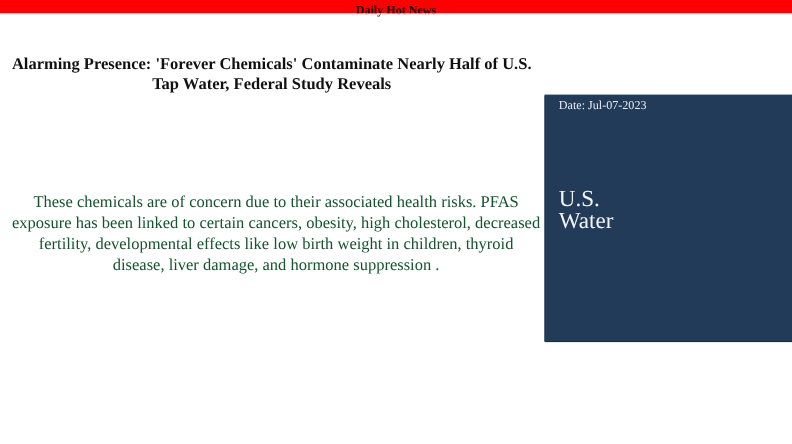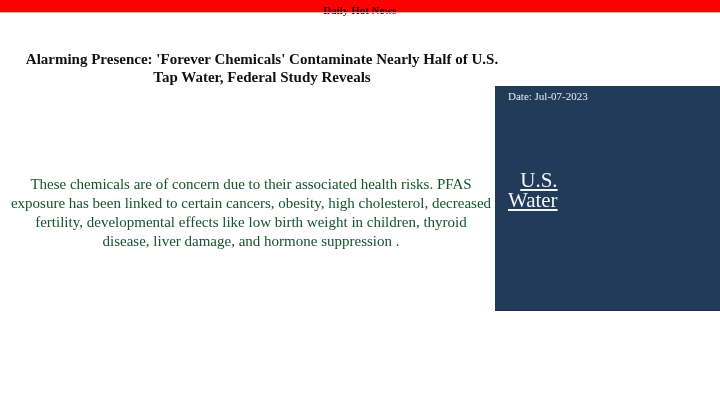--- a/index.html
+++ b/index.html
@@ -13,37 +13,37 @@
       background: #ff0000; text-align: center;
     }
     .topbar-title {
       font-size: 11px; font-weight: bold; line-height: 12px; color: #1a0000;
       display: inline-block;
     }
     .topbar-line {
       position: absolute; left: 0; top: 12px; width: 720px; height: 1px; background: #e8a0a0;
     }
     .headline {
-      position: absolute; left: 19px; top: 50px; width: 486px;
+      position: absolute; left: 4px; top: 50px; width: 486px;
       text-align: center; font-size: 15px; font-weight: bold; line-height: 18px;
       margin: 0;
     }
     .body-text {
       position: absolute; left: 10px; top: 175px; width: 482px;
       text-align: center; font-size: 15px; line-height: 19px; margin: 0; color: #14532d;
     }
     .panel {
       position: absolute; left: 495px; top: 86px; width: 225px; height: 224px;
-      background: #223b58; box-shadow: 0 1px 0 #1a2c42; text-align: right;
+      background: #223b58; box-shadow: 0 1px 0 #1a2c42;
     }
     .panel-date {
       position: absolute; left: 13px; top: 4px; font-size: 11px; color: #e8edf3;
     }
     .panel-section {
-      position: absolute; left: 13px; top: 84px; font-size: 21px; line-height: 20px; color: #f2f5f8; text-decoration: underline;
+      position: absolute; left: 13px; top: 84px; font-size: 21px; line-height: 20px; color: #f2f5f8;
     }
   </style>
 </head>
 <body>
 
 <div class="topbar">
   <span class="topbar-title">Daily Hot News</span>
 </div>
 <div class="topbar-line"></div>
 

